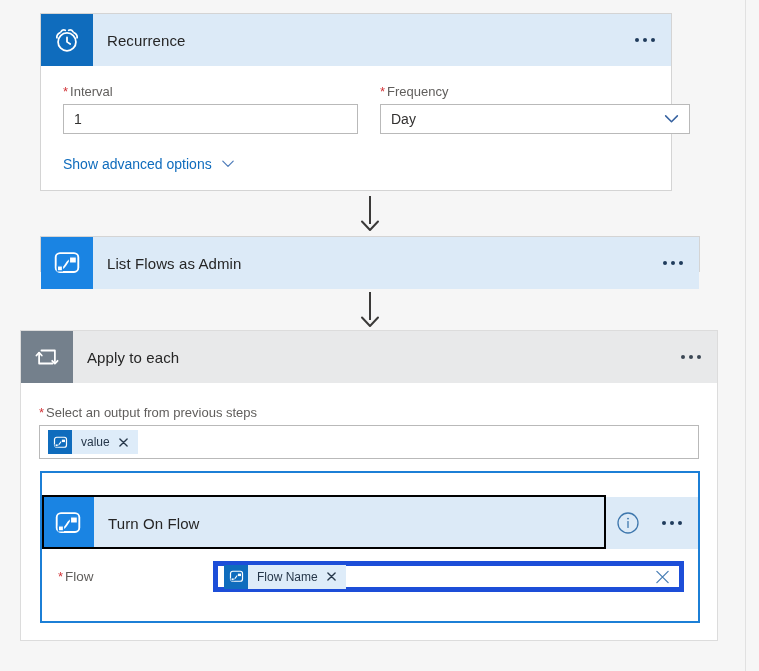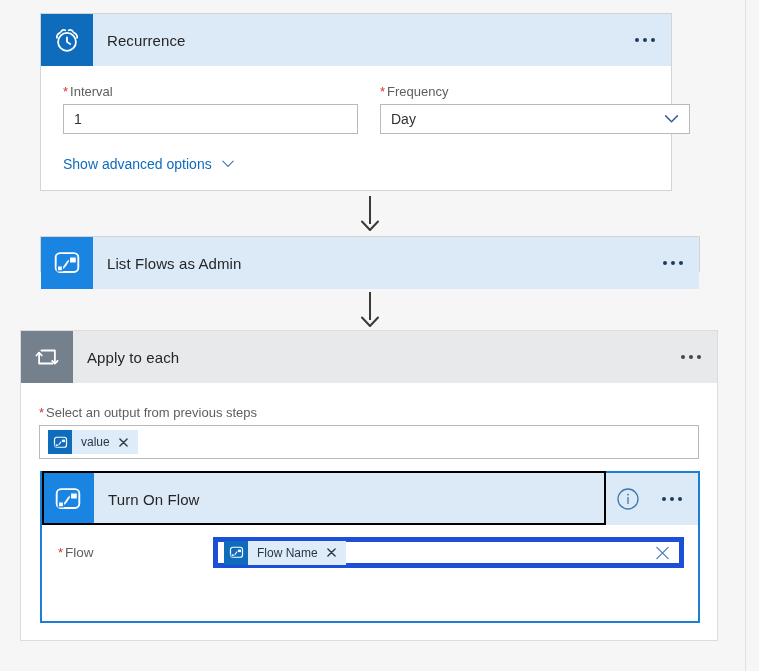--- a/index.html
+++ b/index.html
@@ -203,20 +203,21 @@
     border: 2px solid #1c7fd6;
     background: #ffffff;
     box-sizing: border-box;
   }
   .inner-header {
     display: flex;
     align-items: center;
     height: 52px;
     background: #dceaf7;
     position: relative;
+    margin-top: 24px;
   }
   .focus-ring {
     position: absolute;
     border: 2px solid #000000;
     box-sizing: border-box;
     pointer-events: none;
   }
   .info-icon {
     position: absolute;
     right: 58px;

